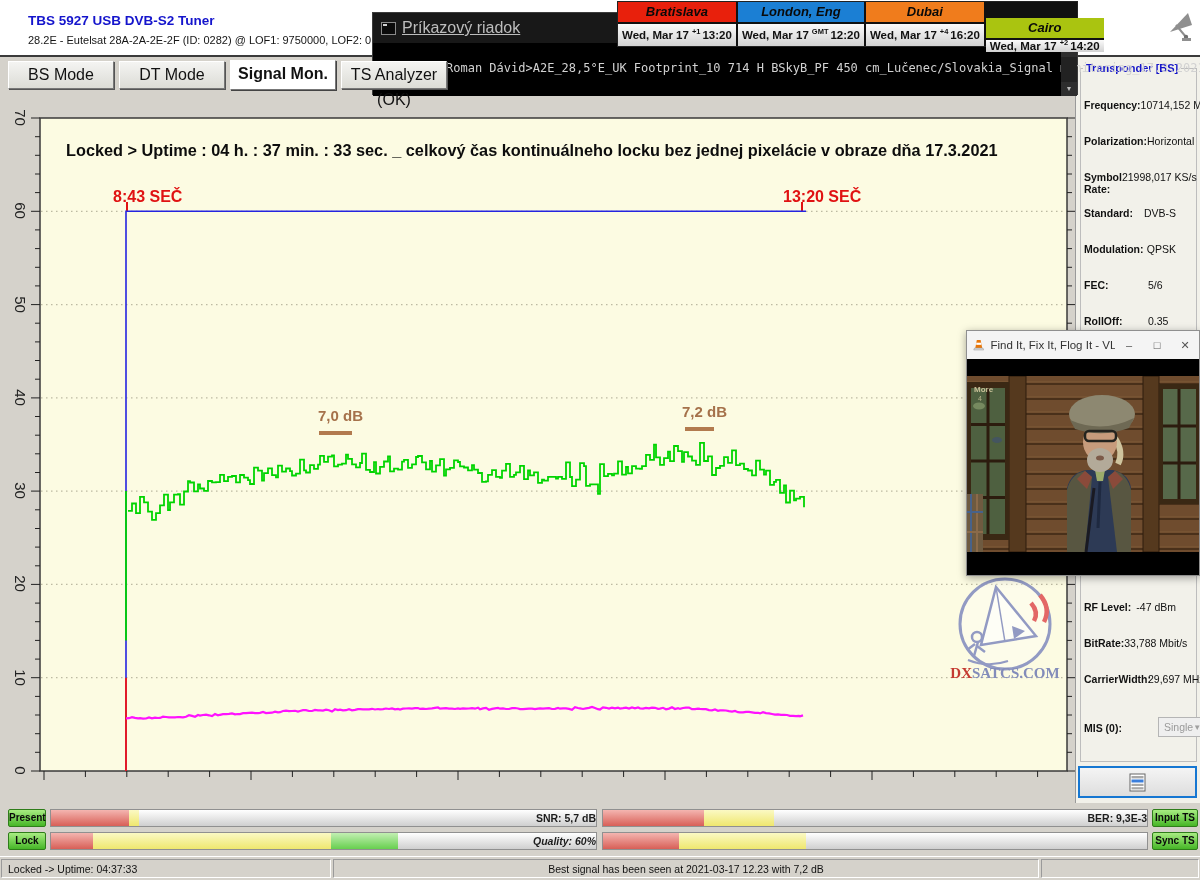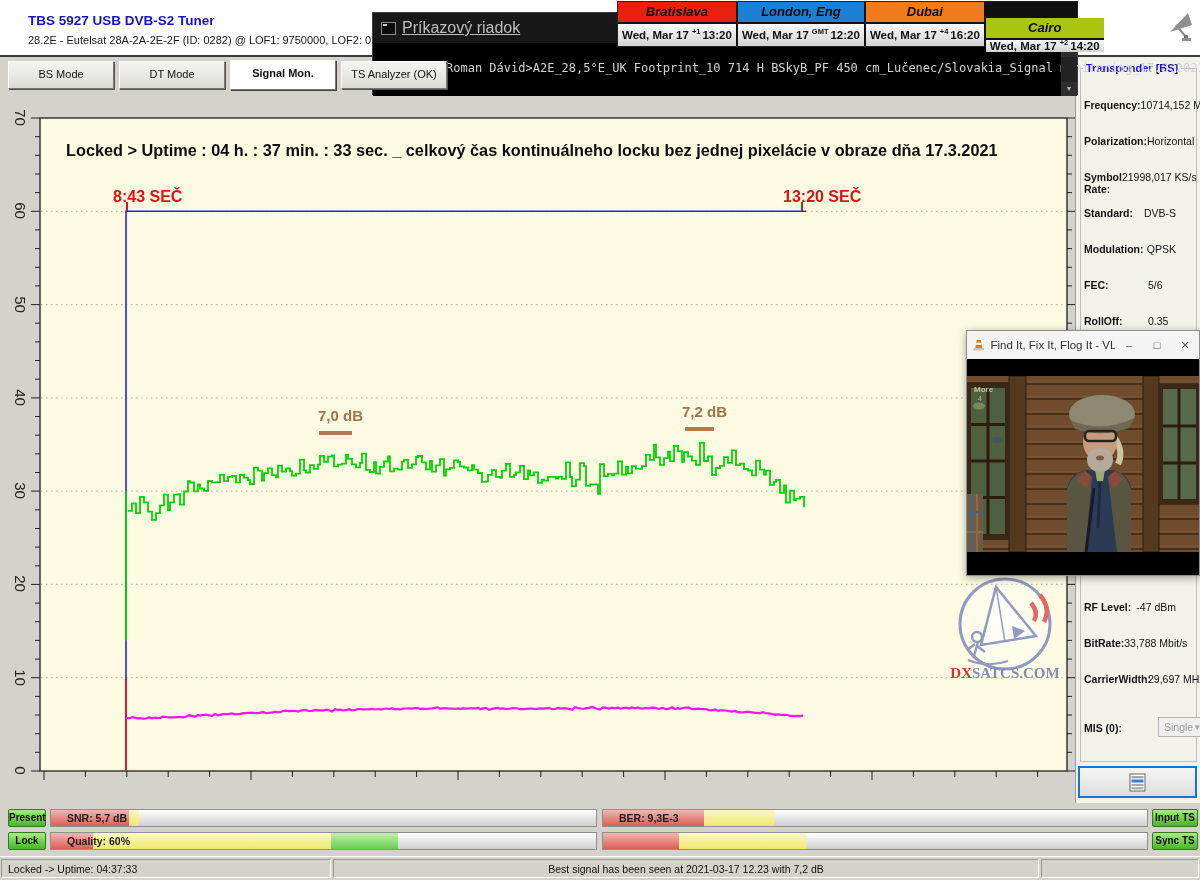--- a/index.html
+++ b/index.html
@@ -31,21 +31,21 @@
   #cmd-title{color:#bdbdbd;font-size:16px;text-decoration:underline;}
   #cmd-body{position:absolute;left:0;top:30px;width:100%;height:53px;background:#000;}
   #cmd-text{position:absolute;left:8px;top:18px;right:22px;color:#d2d2d2;font-family:"DejaVu Sans Mono",monospace;font-size:12px;white-space:nowrap;}
   #cmd-scroll{position:absolute;right:0;top:0;width:16px;height:53px;background:#222;}
   .cmd-arrow{position:absolute;left:0;width:16px;height:14px;color:#b9b9b9;font-size:7px;text-align:center;line-height:14px;background:#2e2e2e;}
 
   
   #tabs{left:8px;top:61px;height:28px;display:flex;z-index:10;}
   .tab{width:104px;height:26px;margin-right:5px;background:linear-gradient(#f4f4f2,#dcdcd6);border:1px solid #777;
        border-top-color:#fff;border-left-color:#fff;box-shadow:1px 1px 0 #555;
-       text-align:center;line-height:25px;font-size:11px;}
+       text-align:center;line-height:25px;font-size:16px;}
   .tab.active{background:#fff;font-weight:bold;height:28px;margin-top:-1px;box-shadow:1px 1px 0 #444;}
 
   
   #legend{left:8px;top:95px;width:1060px;height:22px;background:#c9c8c2;z-index:2;}
   .legend-item{position:absolute;top:0;height:22px;display:flex;align-items:center;font-size:13px;color:#111;}
   .legend-line{width:36px;height:3px;margin-right:12px;}
   #plot-svg{position:absolute;left:40px;top:118px;overflow:visible;z-index:2;}
   .ylabel{position:absolute;width:24px;text-align:center;font-size:15px;color:#222;transform:rotate(90deg);z-index:2;}
   #ann-locked{left:66px;top:141px;font-size:16.3px;font-weight:bold;color:#0d0d0d;z-index:3;}
   .time-label{position:absolute;top:188px;font-size:16px;font-weight:bold;color:#e01212;z-index:3;}
@@ -75,21 +75,21 @@
   #vlc-buttons{margin-left:auto;display:flex;align-items:center;}
   .vlc-btn{width:28px;height:28px;display:flex;align-items:center;justify-content:center;color:#555;}
   #vlc-body{position:absolute;left:0;top:28px;width:232px;height:216px;background:#000;}
   #vlc-scene{position:absolute;left:0;top:17px;}
 
   
   .sig-btn{position:absolute;width:38px;height:18px;background:linear-gradient(#a8ec82,#46b627);border:1px solid #2f7d1a;border-radius:2px;
            box-sizing:border-box;text-align:center;line-height:16px;font-size:10px;font-weight:bold;color:#0a0a0a;z-index:2;}
   .sig-btn.wide{width:46px;}
   .pbar{position:absolute;height:18px;background:linear-gradient(#ffffff,#cfcfcf);border:1px solid #909090;box-sizing:border-box;z-index:2;overflow:hidden;}
-  .pbar-label{position:absolute;left:16px;top:0;width:100%;height:100%;text-align:left;line-height:16px;font-size:10.5px;font-weight:bold;color:#1c1c1c;z-index:2;}
+  .pbar-label{position:absolute;left:0;top:0;width:100%;height:100%;text-align:right;line-height:16px;font-size:10.5px;font-weight:bold;color:#1c1c1c;z-index:2;}
   .pseg{position:absolute;top:0;height:100%;}
   .pseg.red{background:linear-gradient(#f4b5b0,#d85f57);}
   .pseg.yellow{background:linear-gradient(#fbf9c4,#efe76e);}
   .pseg.green{background:linear-gradient(#c2efb2,#67cf4f);}
 
   
   #statusbar{left:0;top:856px;width:1200px;height:24px;background:#d5d2cb;border-top:1px solid #fff;z-index:2;}
   .status-cell{position:absolute;top:2px;height:19px;border:1px solid;border-color:#9a9a9a #ffffff #ffffff #9a9a9a;
                font-size:10.5px;line-height:18px;color:#111;box-sizing:border-box;padding:0 6px;white-space:nowrap;}
 
@@ -449,21 +449,21 @@
   </div>
 
   <div id="monitor-layer">
       <div class="sig-btn" style="left: 8px; top: 809px;">Present</div>
       <div class="pbar" style="left: 50px; top: 809px; width: 547px;">
         <div class="pseg red" style="left: 0px; width: 78px;"></div>
         <div class="pseg yellow" style="left: 78px; width: 10px;"></div>
         <div class="pbar-label">SNR: 5,7 dB</div>
       </div>
       <div class="sig-btn" style="left: 8px; top: 832px;">Lock</div>
-      <div class="pbar" style="left: 50px; top: 832px; width: 547px;">
+      <div class="pbar" style="left: 50px; top: 832px; width: 547px; font-style: italic;">
         <div class="pseg red" style="left: 0px; width: 42px;"></div>
         <div class="pseg yellow" style="left: 42px; width: 238px;"></div>
         <div class="pseg green" style="left: 280px; width: 67px;"></div>
         <div class="pbar-label">Quality: 60%</div>
       </div>
       <div class="sig-btn wide" style="left: 1152px; top: 809px;">Input TS</div>
       <div class="pbar" style="left: 602px; top: 809px; width: 546px;">
         <div class="pseg red" style="left: 0px; width: 101px;"></div>
         <div class="pseg yellow" style="left: 101px; width: 70px;"></div>
         <div class="pbar-label">BER: 9,3E-3</div>

